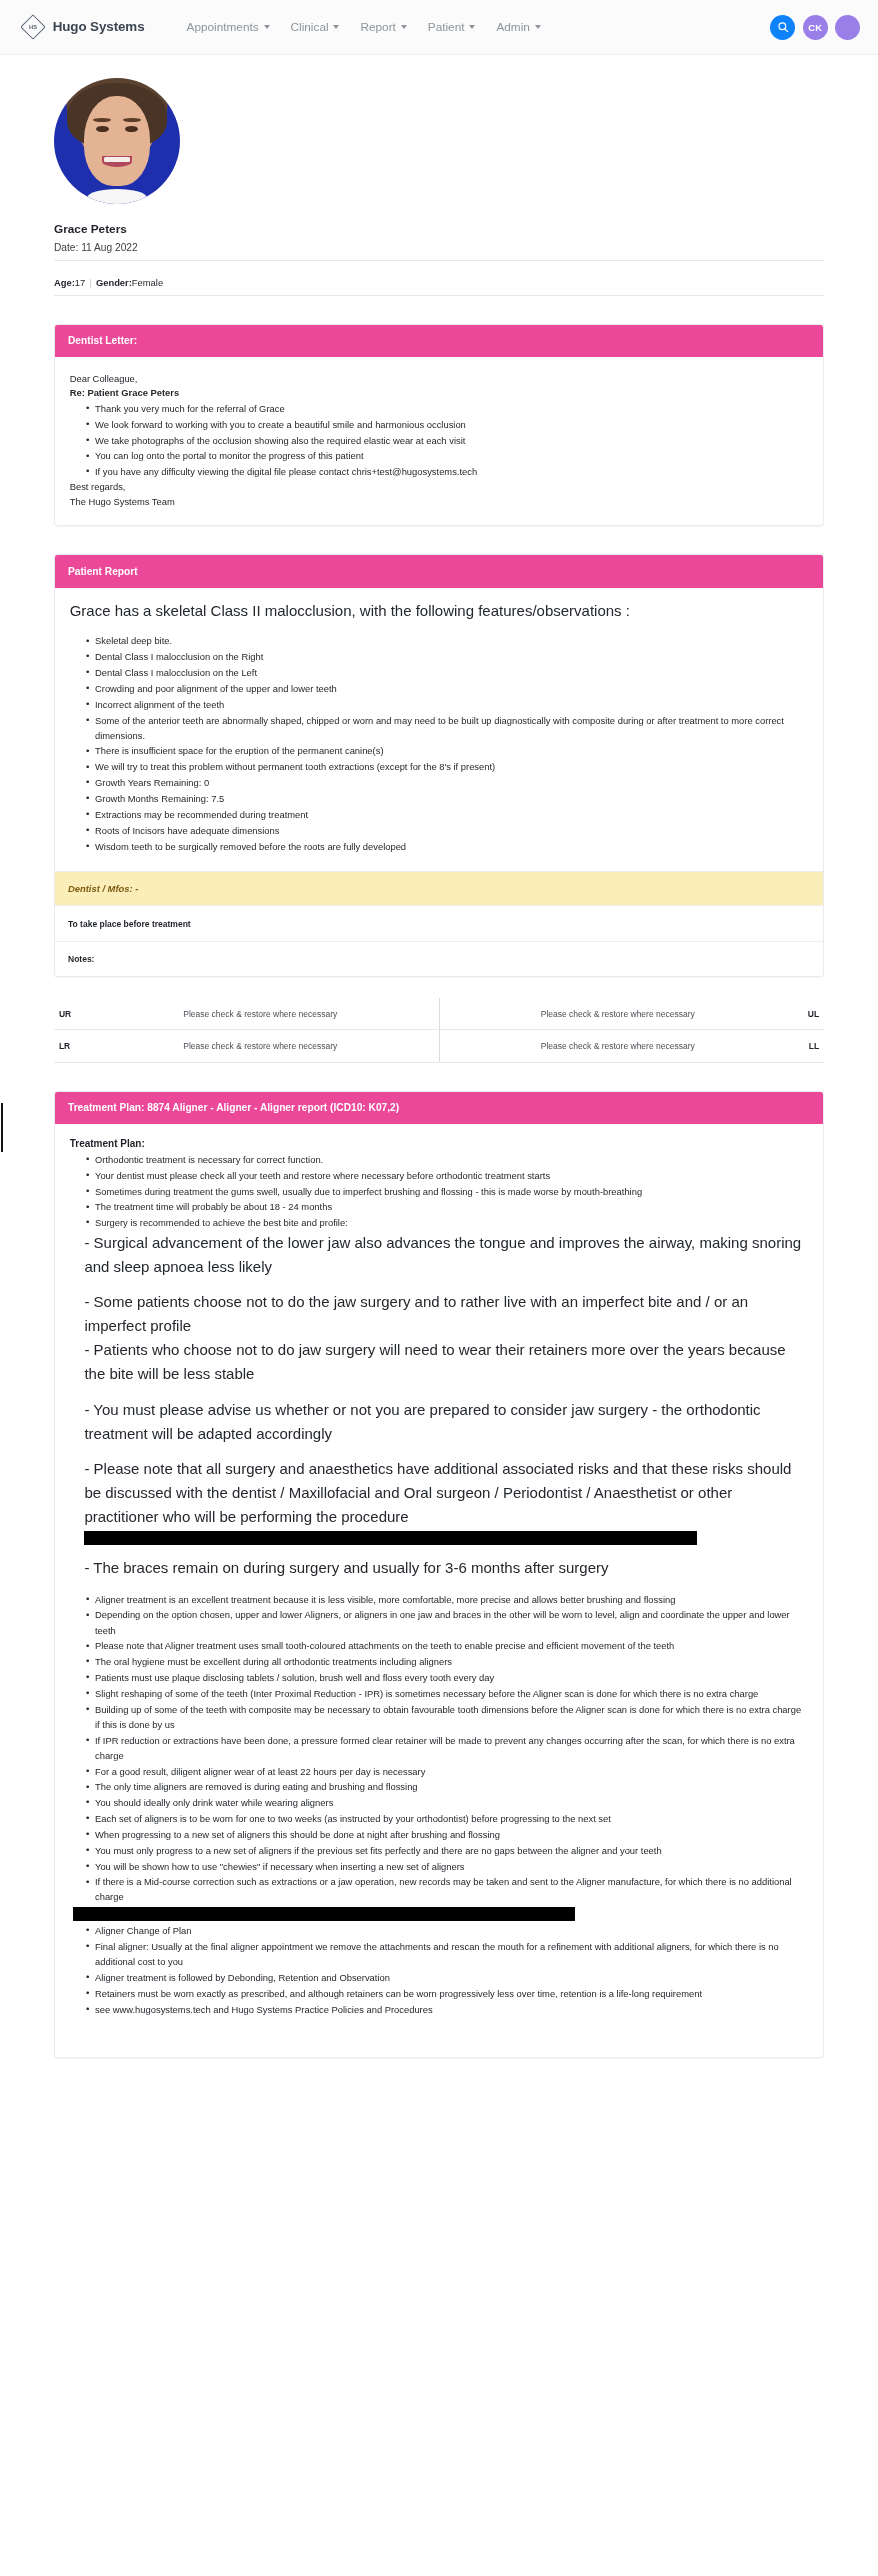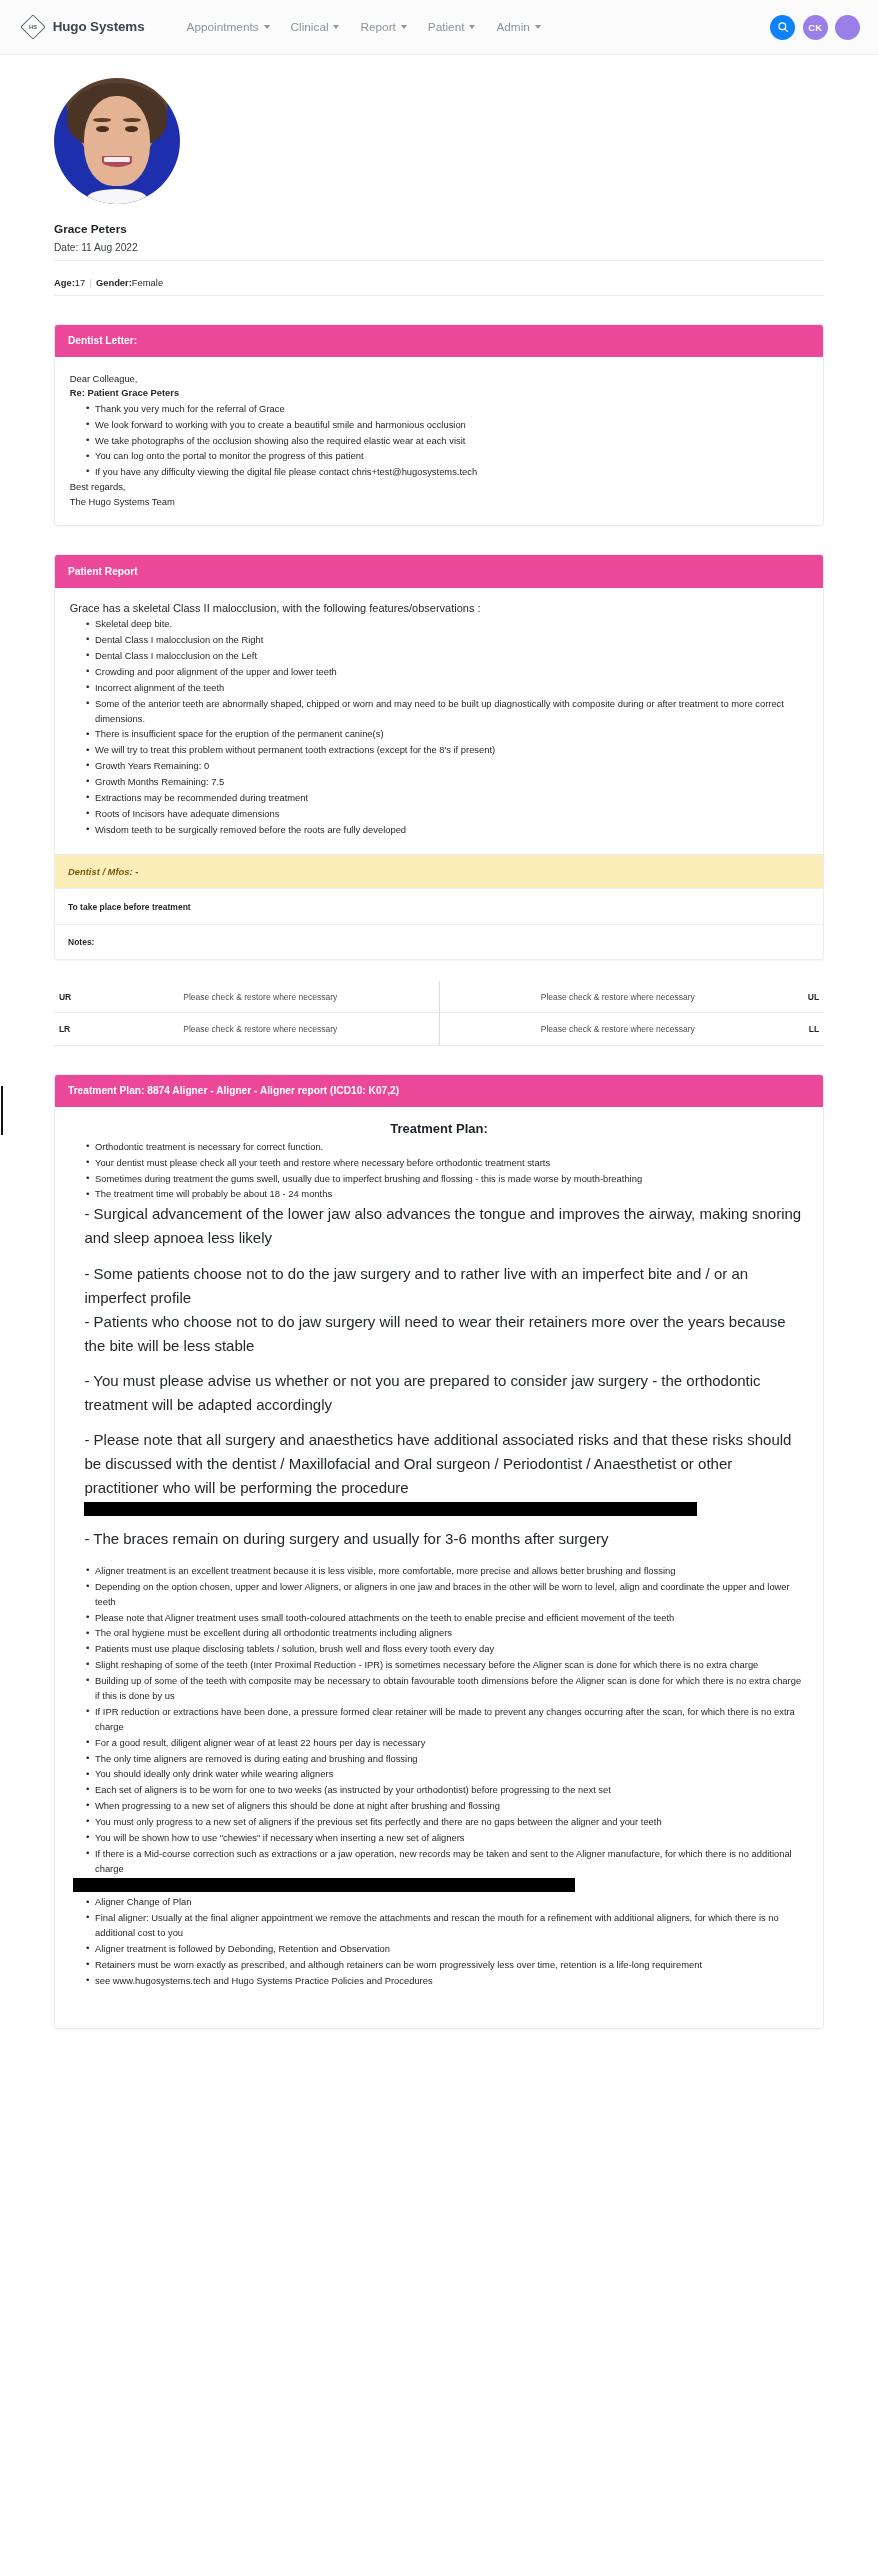--- a/index.html
+++ b/index.html
@@ -146,21 +146,21 @@
   ul.bul > li {
     position: relative;
     font-size: 9.4px; line-height: 1.6; color: #24282d;
     padding-left: 9px; margin: 0 0 0.8px 0;
   }
   ul.bul > li:before {
     content: "•";
     position: absolute; left: 0; top: -0.8px; color: #24282d; font-size: 9.8px;
   }
 
-  .lead { font-size: 11px; color: #24282d; margin-bottom: 2px; }
+  .lead { font-size: 15px; color: #24282d; margin-bottom: 14px; }
 
   
   .mfos-head {
     background: #fceeb9;
     color: #7a5a10;
     font-size: 9.4px; font-weight: 700;
     padding: 11.4px 13px;
     border-top: 0.8px solid #e9ebee;
     font-style: italic;
   }
@@ -190,21 +190,21 @@
   
   .tp-card { position: relative; }
   .tp-card:before {
     content: "";
     position: absolute;
     left: -54px; top: 11.4px;
     width: 2.4px; height: 49px;
     background: #111111;
   }
   .tp-body { padding: 14.7px 14.7px 23px 14.7px; }
-  .tp-title { font-size: 13px; font-weight: 700; color: #1f2329; margin-bottom: 2.4px; text-align: center; }
+  .tp-title { font-size: 10px; font-weight: 700; color: #1f2329; margin-bottom: 2.4px; }
   .sub-line {
     font-size: 15px; line-height: 1.6; color: #24282d;
     padding-left: 14.7px;
   }
   .sub-gap { height: 11.4px; }
   .redact { background: #000000; height: 14px; }
   .redact-a { margin: 1.6px 0 0 14.7px; width: 83%; }
   .redact-b { margin: 2.4px 0 2.4px 3.3px; width: 68%; }
   .tp-tail { height: 16.3px; }
 </style>
@@ -344,20 +344,21 @@
     <div class="card-head">Treatment Plan: 8874 Aligner - Aligner - Aligner report (ICD10: K07,2)</div>
     <div class="tp-body">
 
       <div class="tp-title">Treatment Plan:</div>
 
       <ul class="bul">
         <li>Orthodontic treatment is necessary for correct function.</li>
         <li>Your dentist must please check all your teeth and restore where necessary before orthodontic treatment starts</li>
         <li>Sometimes during treatment the gums swell, usually due to imperfect brushing and flossing - this is made worse by mouth-breathing</li>
         <li>The treatment time will probably be about 18 - 24 months</li>
+        <li>Surgery is recommended to achieve the best bite and profile:</li>
       </ul>
 
       <div class="sub-line">- Surgical advancement of the lower jaw also advances the tongue and improves the airway, making snoring and sleep apnoea less likely</div>
       <div class="sub-gap"></div>
       <div class="sub-line">- Some patients choose not to do the jaw surgery and to rather live with an imperfect bite and / or an imperfect profile</div>
       <div class="sub-line">- Patients who choose not to do jaw surgery will need to wear their retainers more over the years because the bite will be less stable</div>
       <div class="sub-gap"></div>
       <div class="sub-line">- You must please advise us whether or not you are prepared to consider jaw surgery - the orthodontic treatment will be adapted accordingly</div>
       <div class="sub-gap"></div>
       <div class="sub-line">- Please note that all surgery and anaesthetics have additional associated risks and that these risks should be discussed with the dentist / Maxillofacial and Oral surgeon / Periodontist / Anaesthetist or other practitioner who will be performing the procedure</div>

